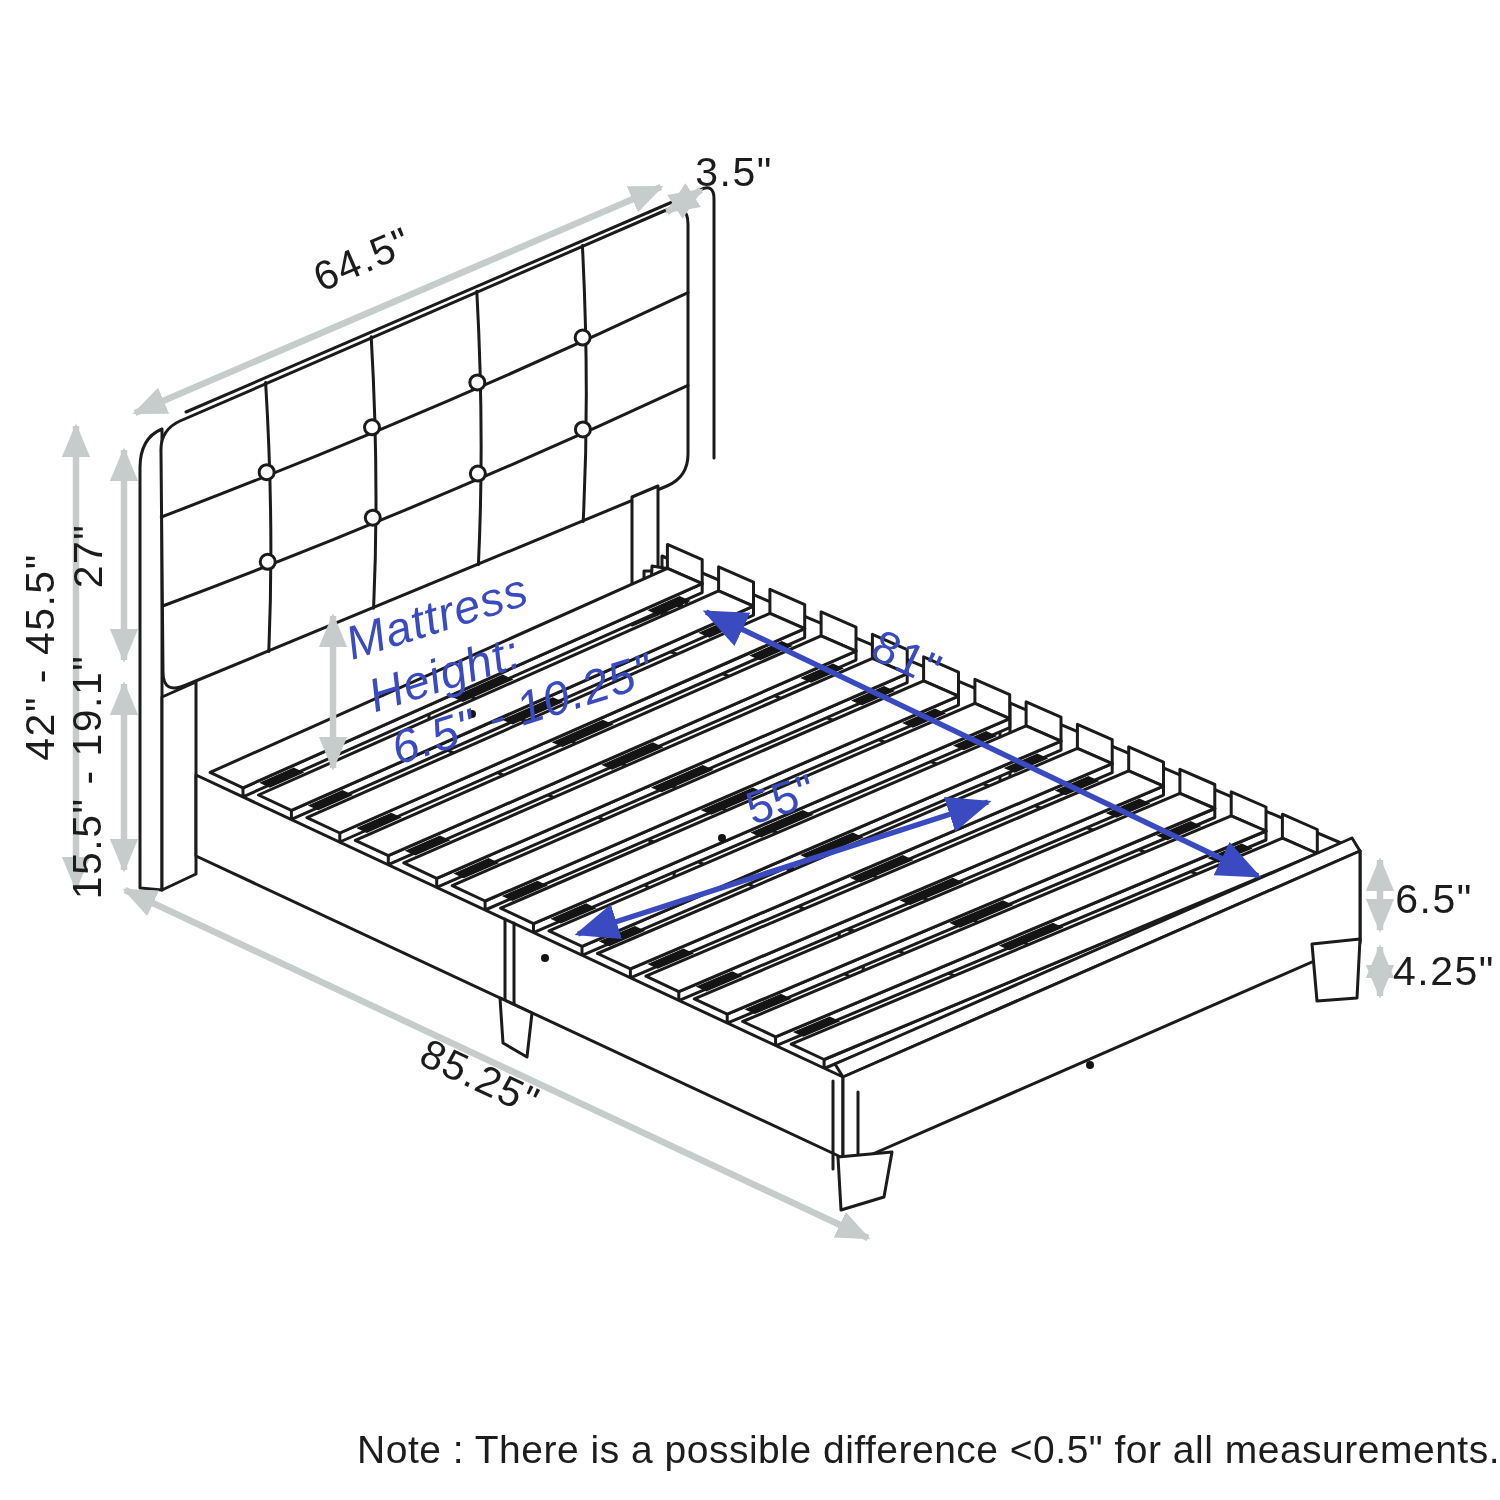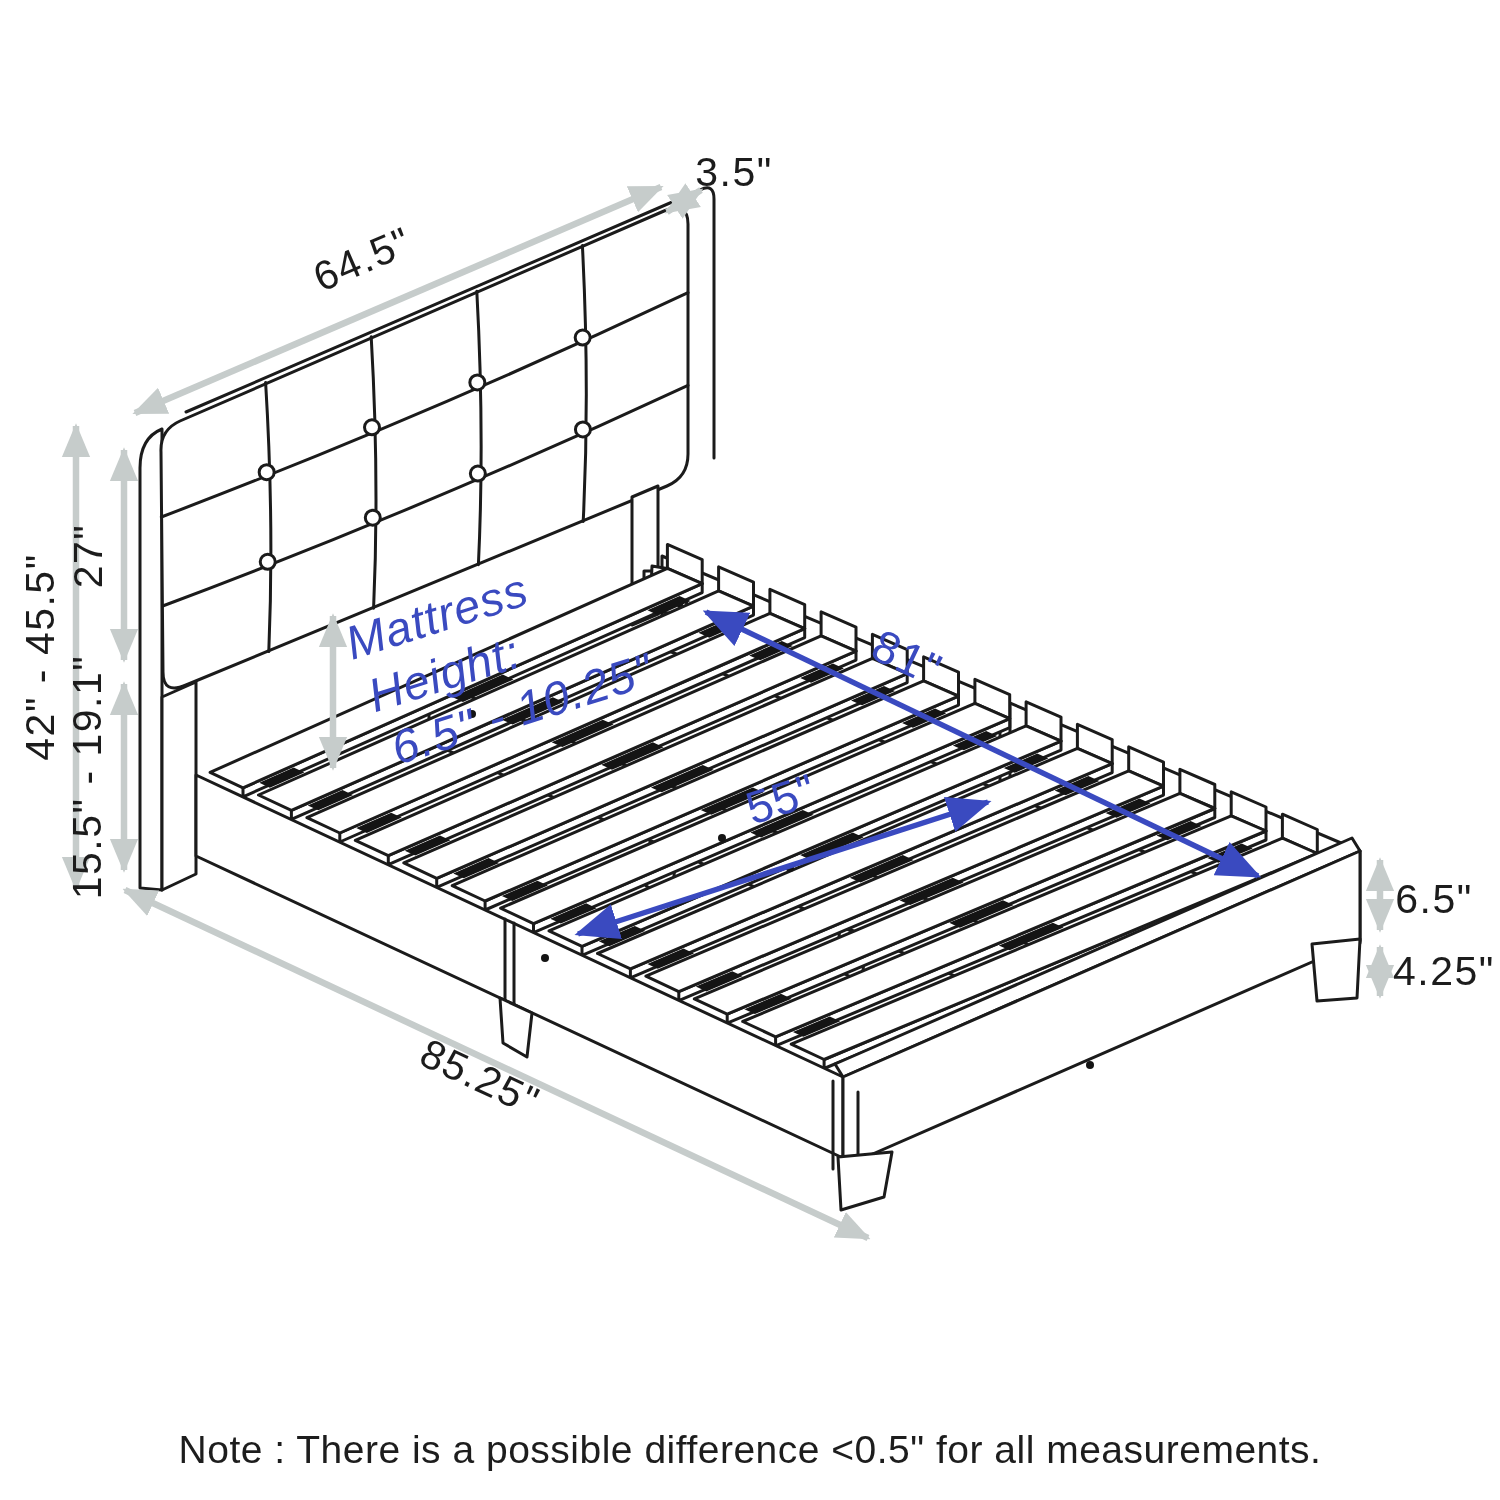--- a/index.html
+++ b/index.html
@@ -6,21 +6,21 @@
   body{width:1500px;height:1500px;position:relative;font-family:"Liberation Sans",sans-serif;overflow:hidden;}
   #diagram{position:absolute;left:0;top:0;}
   .outline{fill:#ffffff;stroke:#1b1b1b;stroke-width:3;stroke-linejoin:round;stroke-linecap:round;}
   .edge{fill:none;stroke:#1b1b1b;stroke-width:3;stroke-linejoin:round;stroke-linecap:round;}
   .dimline{stroke:#c6cccb;stroke-width:6.5;fill:none;}
   .dimtext{fill:#1c1c1c;font-size:41px;letter-spacing:1.5px;}
   .bluetext{fill:#3a4ac0;font-size:46px;letter-spacing:1px;}
   .mattress-note{fill:#3a4ac0;font-size:47px;font-style:italic;letter-spacing:1px;}
   .blueline{stroke:#3a4ac0;stroke-width:5.5;fill:none;}
   .holedot{fill:#141414;stroke:none;}
-  #note{position:absolute;top:1428px;left:0;width:1500px;text-align:center;
+  #note{position:absolute;top:1428px;left:0;width:1500px;text-align:right;
         font-size:39px;color:#1d1d1d;letter-spacing:0.5px;}
 </style>
 </head>
 <body>
 
 <svg id="diagram" width="1500" height="1500" viewBox="0 0 1500 1500" xmlns="http://www.w3.org/2000/svg">
   <defs>
     <marker id="mg" viewBox="0 0 12 10" markerWidth="34" markerHeight="30" refX="11" refY="5" orient="auto-start-reverse" markerUnits="userSpaceOnUse">
       <path d="M0,0 L12,5 L0,10 Z" fill="#c6cccb"></path>
     </marker>

